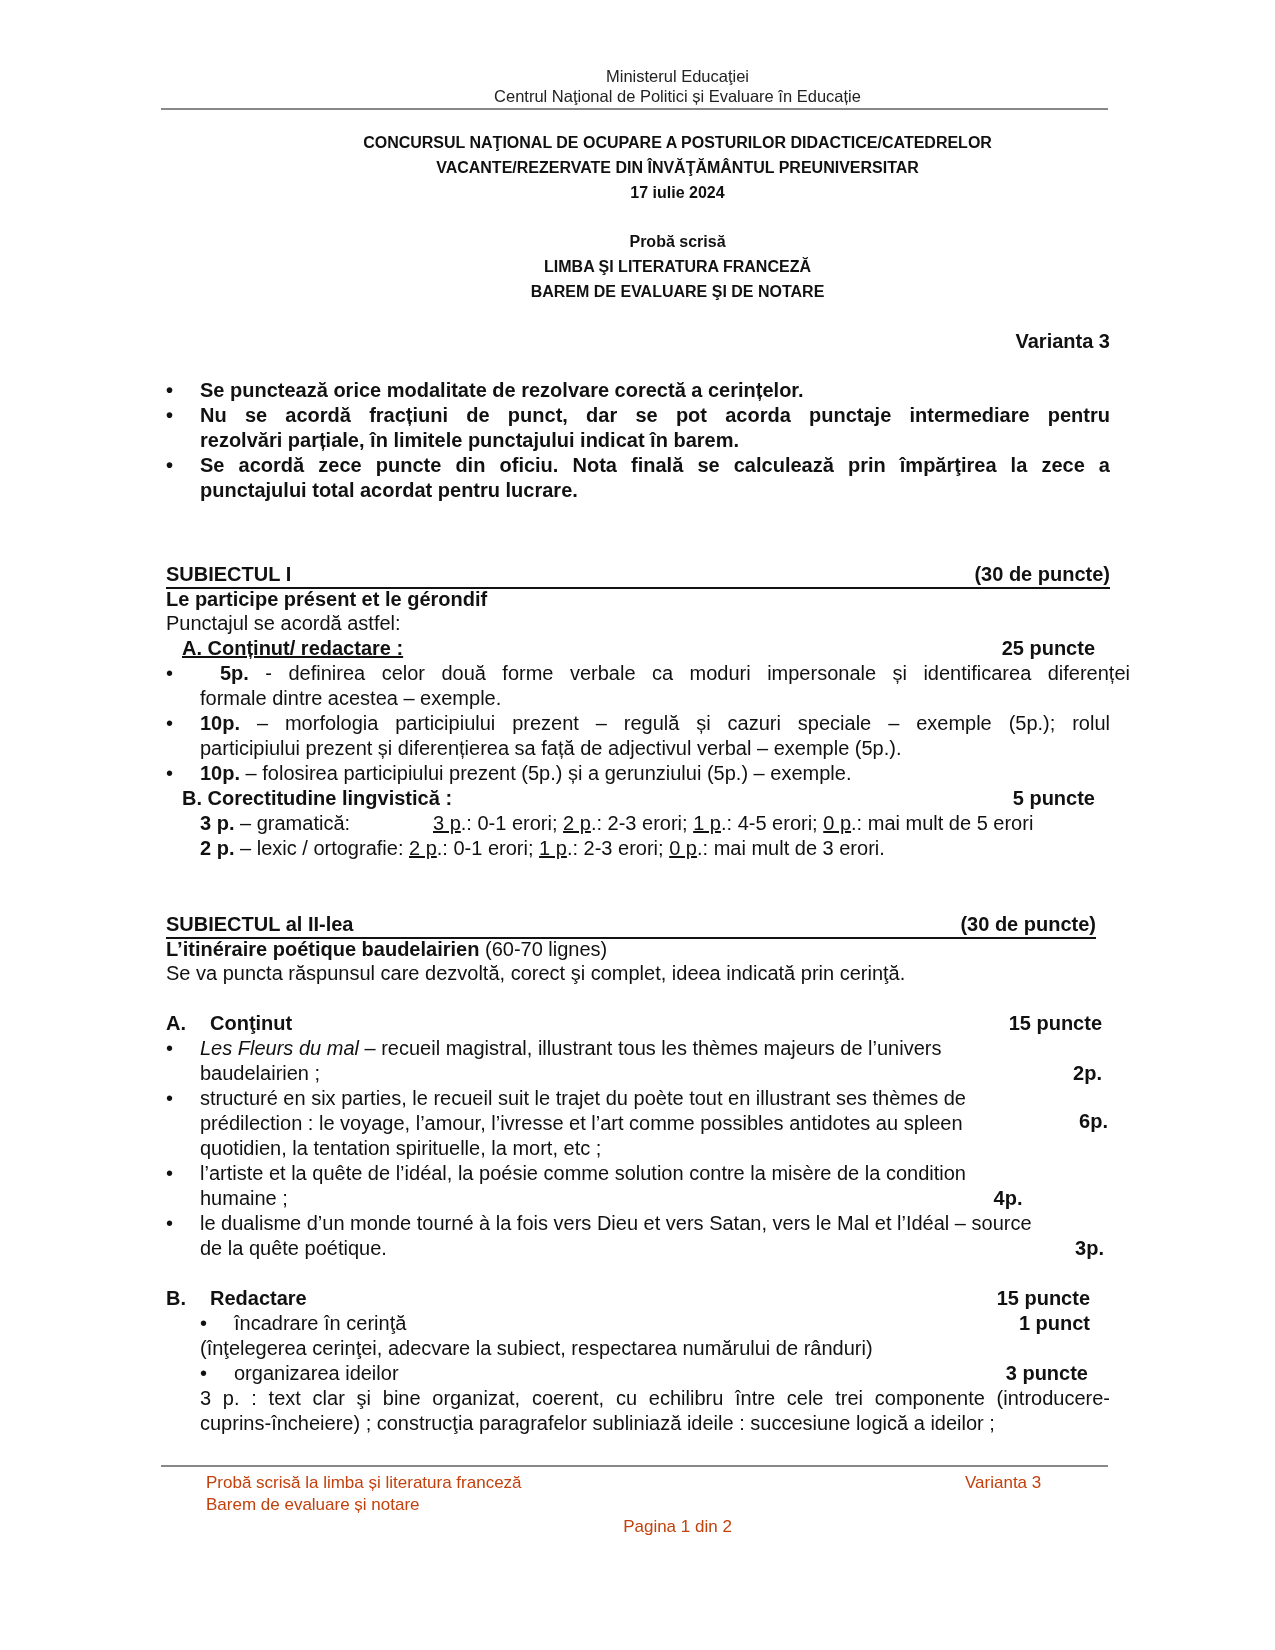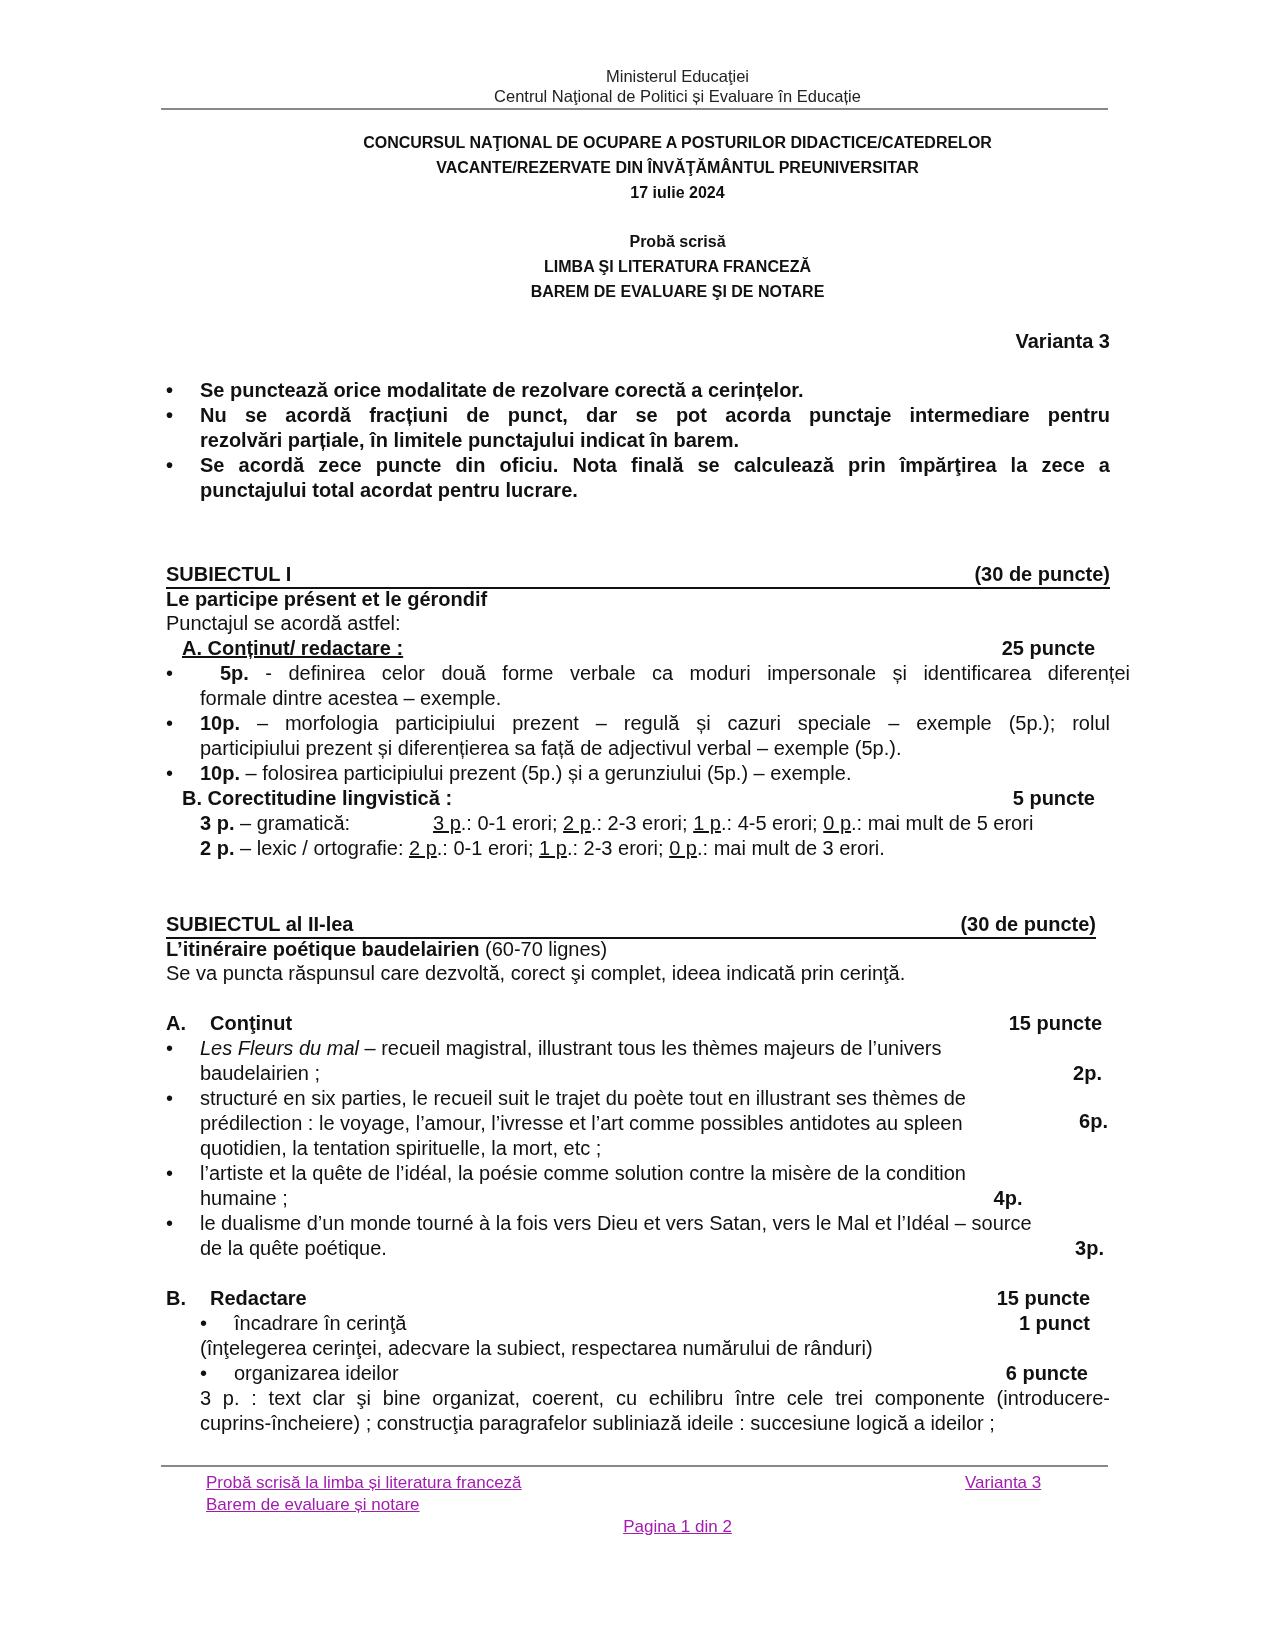--- a/index.html
+++ b/index.html
@@ -13,21 +13,21 @@
   .hr { position: absolute; left: 161px; width: 947px; height: 0; border-top: 2px solid #888888; }
   .title { font-weight: bold; font-size: 16px; line-height: 25px; }
   .b { font-weight: bold; }
   .i { font-style: italic; }
   .u { text-decoration: underline; }
   .bullet { position: absolute; left: 166px; font-size: 20px; line-height: 25px; }
   .txt { position: absolute; font-size: 20px; line-height: 25px; text-align: center; }
   .just { text-align: justify; text-align-last: justify; white-space: normal; }
   .right { position: absolute; text-align: right; font-size: 20px; line-height: 25px; }
   .subj { position: absolute; left: 166px; font-size: 20px; line-height: 25px; font-weight: bold; border-bottom: 2px solid #111; }
-  .foot { font-size: 17px; line-height: 22px; color: #a21caf; text-decoration: underline; }
+  .foot { font-size: 17px; line-height: 22px; color: #c2410c; }
 </style>
 </head>
 <body>
 
 <div class="abs center hdr" style="top:66px;">Ministerul Educaţiei</div>
 <div class="abs center hdr" style="top:86px;">Centrul Naţional de Politici și Evaluare în Educație</div>
 <div class="hr" style="top:108px;"></div>
 
 <div class="abs center title" style="top:130px;">CONCURSUL NAŢIONAL DE OCUPARE A POSTURILOR DIDACTICE/CATEDRELOR</div>
 <div class="abs center title" style="top:155px;">VACANTE/REZERVATE DIN ÎNVĂŢĂMÂNTUL PREUNIVERSITAR</div>
@@ -121,21 +121,21 @@
 <div class="txt b" style="top:1286px; left:210px;">Redactare</div>
 <div class="right b" style="top:1286px; left:900px; width:190px;">15 puncte</div>
 
 <span class="bullet" style="top:1311px; left:200px;">•</span>
 <div class="txt" style="top:1311px; left:234px;">încadrare în cerinţă</div>
 <div class="right b" style="top:1311px; left:900px; width:190px;">1 punct</div>
 <div class="txt" style="top:1336px; left:200px;">(înţelegerea cerinţei, adecvare la subiect, respectarea numărului de rânduri)</div>
 
 <span class="bullet" style="top:1361px; left:200px;">•</span>
 <div class="txt" style="top:1361px; left:234px;">organizarea ideilor</div>
-<div class="right b" style="top:1361px; left:900px; width:188px;">6 puncte</div>
+<div class="right b" style="top:1361px; left:900px; width:188px;">3 puncte</div>
 <div class="txt just" style="top:1386px; left:200px; width:910px;">3 p. : text clar şi bine organizat, coerent, cu echilibru între cele trei componente (introducere-</div>
 <div class="txt" style="top:1411px; left:200px;">cuprins-încheiere) ; construcţia paragrafelor subliniază ideile : succesiune logică a ideilor ;</div>
 
 <div class="hr" style="top:1465px;"></div>
 <div class="abs foot" style="top:1472px; left:166px;">Probă scrisă la limba și literatura franceză</div>
 <div class="abs foot" style="top:1494px; left:166px;">Barem de evaluare și notare</div>
 <div class="abs foot" style="top:1472px; left:925px;">Varianta 3</div>
 <div class="abs center foot" style="top:1516px;">Pagina 1 din 2</div>
 
 </body></html>

